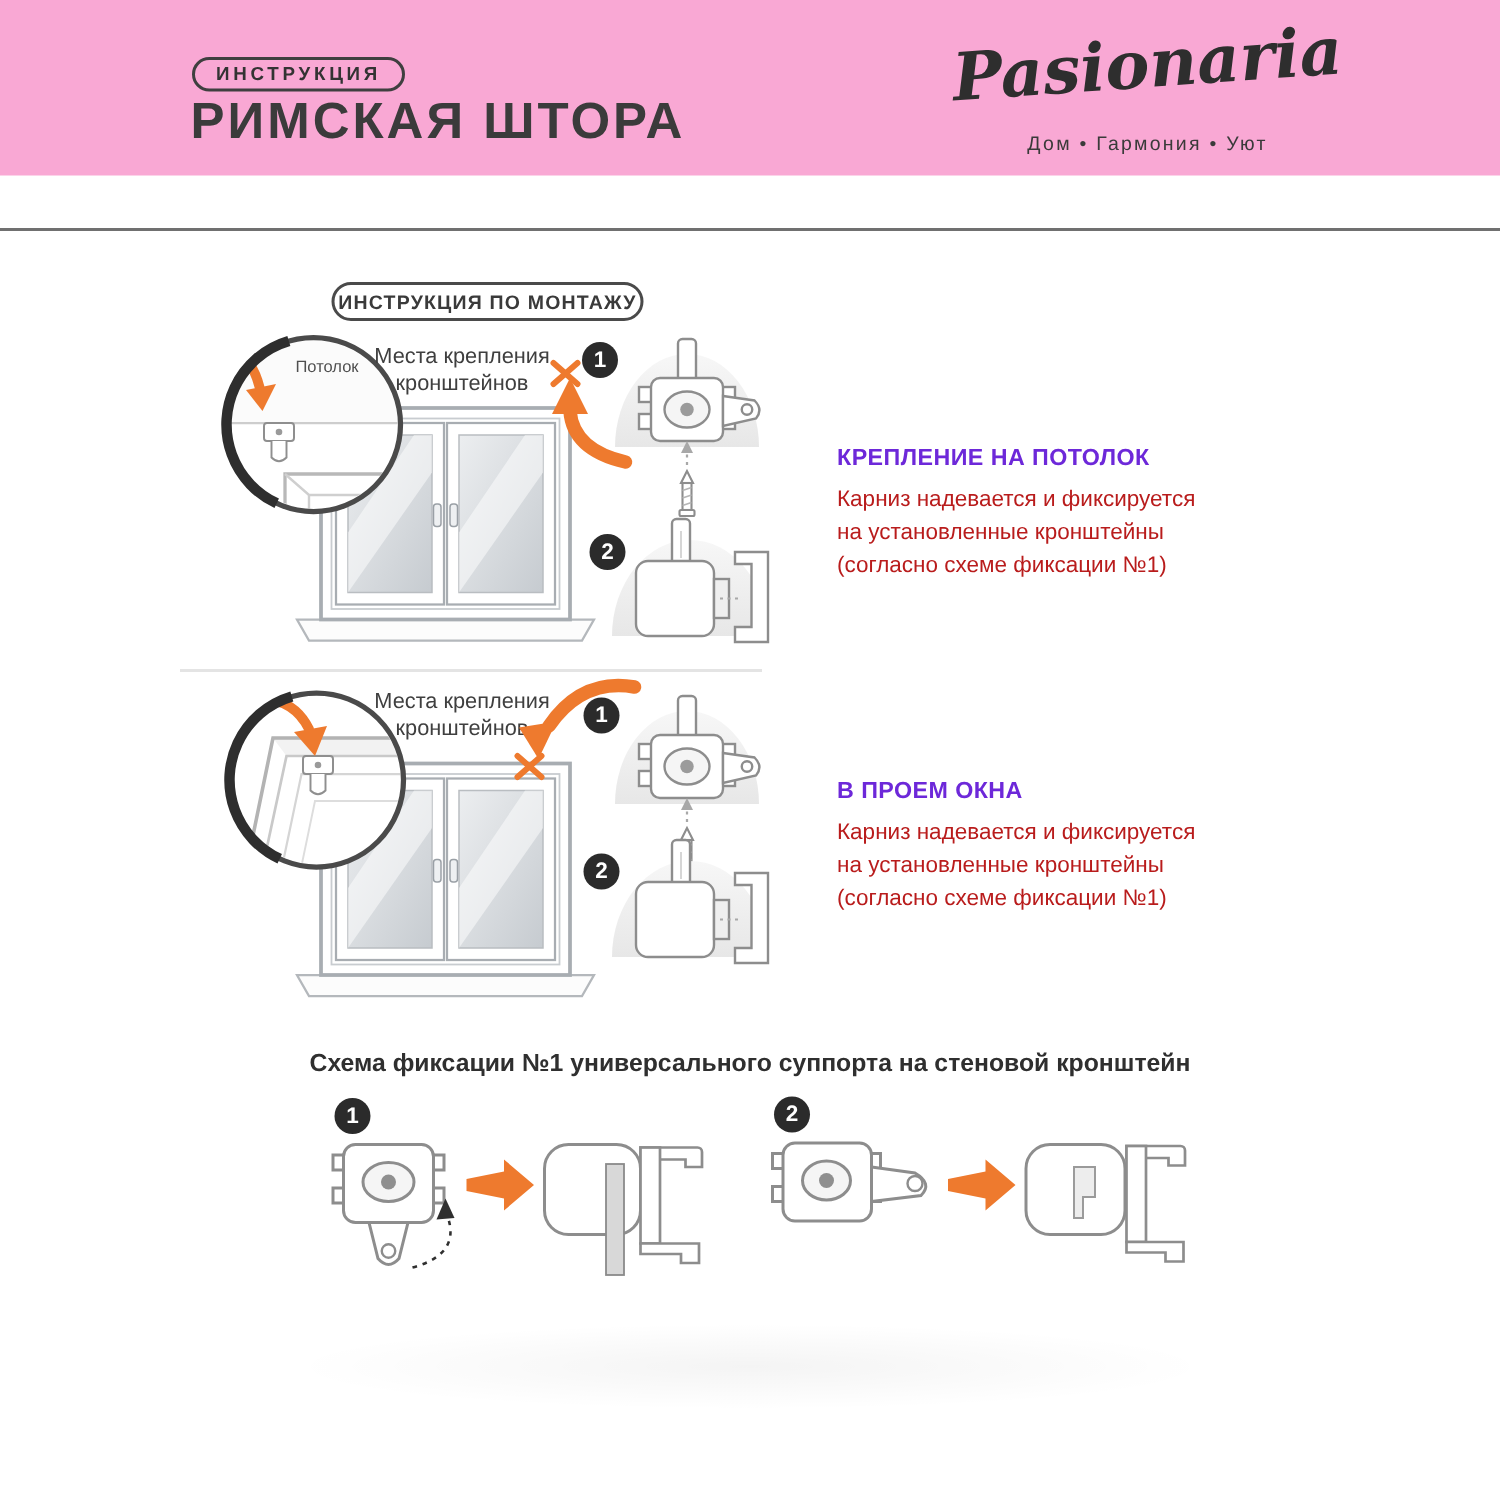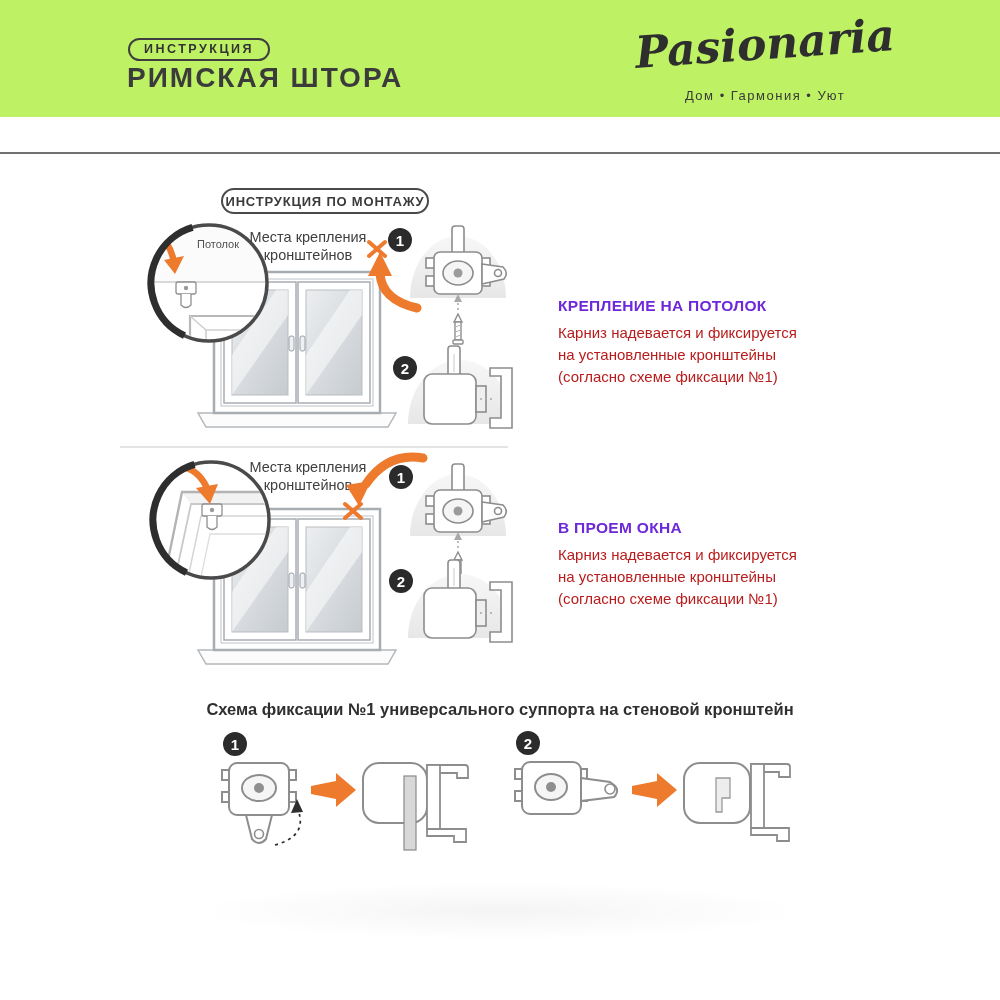--- a/index.html
+++ b/index.html
@@ -1,29 +1,29 @@
 <!DOCTYPE html>
 <html><head>
 <meta charset="utf-8">
 <style>
   html,body { margin:0; padding:0; background:#ffffff; }
   .page {
     position:relative; width:1000px; height:1000px; background:#ffffff;
     font-family:"Liberation Sans", sans-serif; overflow:hidden; color:#3a3a3a;
   }
   .header {
-    position:absolute; top:0; left:0; width:1000px; height:117px; background:#bef264;
+    position:absolute; top:0; left:0; width:1000px; height:117px; background:#f9a8d4;
   }
   .inst-pill {
     position:absolute; left:128px; top:38px; border:2px solid #3f3f3f; border-radius:14px;
     padding:2px 14px 3px; font-size:12.5px; letter-spacing:2.5px; font-weight:600; color:#333;
     background:transparent;
   }
   .header-title {
-    position:absolute; left:127px; top:62px; font-size:28px; font-weight:700;
+    position:absolute; left:127px; top:62px; font-size:34px; font-weight:700;
     letter-spacing:2px; color:#3b3b3b; white-space:nowrap;
   }
   .brand { position:absolute; left:615px; top:20px; width:300px; text-align:center; }
   .brand-name {
     display:block; font-family:"DejaVu Serif", serif; font-style:italic; font-weight:600;
     font-size:44px; line-height:1.1; color:#2e2e2e; transform:rotate(-4deg);
   }
   .brand-tagline {
     display:block; margin-top:20px; font-size:13px; letter-spacing:1.5px; color:#3a3a3a;
   }

